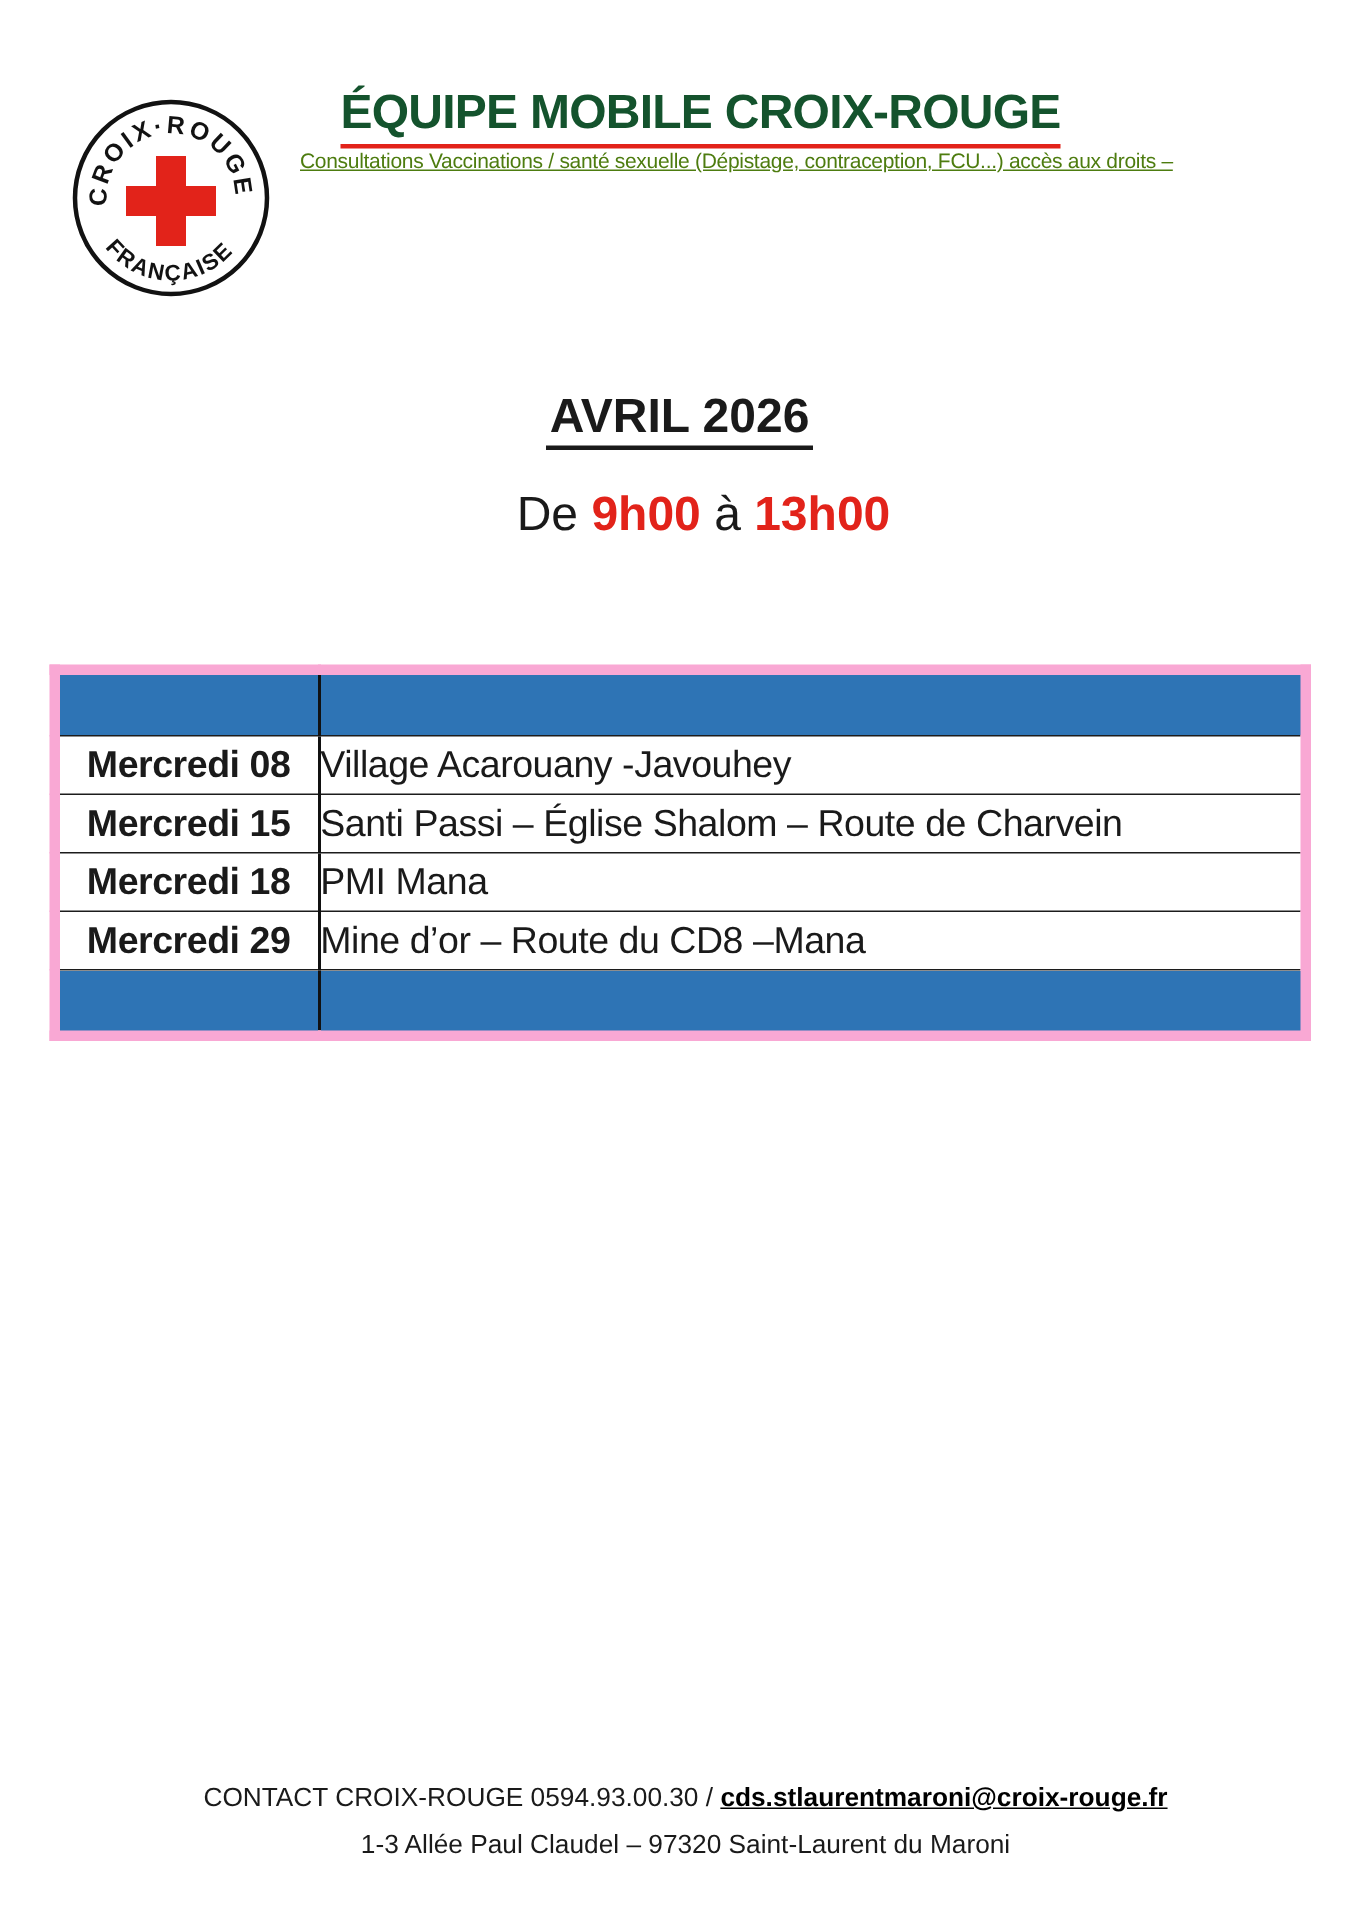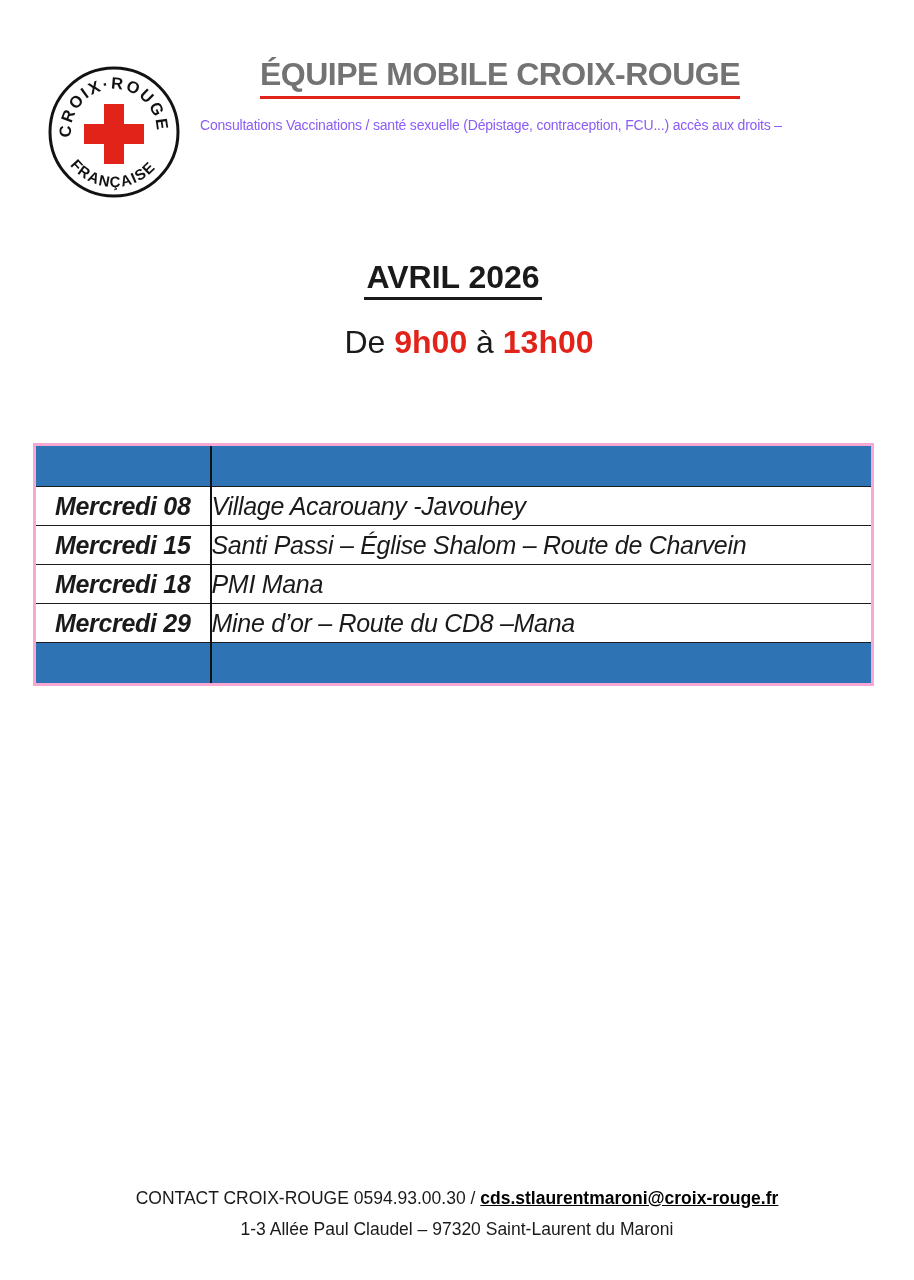--- a/index.html
+++ b/index.html
@@ -18,34 +18,34 @@
     position: absolute;
     left: 47px; top: 65px;
     width: 134px; height: 134px;
   }
   .title {
     position: absolute;
     left: 227px; top: 56px;
     font-size: 32px;
     font-weight: bold;
     letter-spacing: -0.5px;
-    color: #737373;
+    color: #14532d;
     border-bottom: 3px solid #e2231a;
     padding-bottom: 4px;
     line-height: 36px;
     white-space: nowrap;
-    margin-left: 33px;
   }
   .subtitle {
     position: absolute;
-    left: 200px; top: 114px;
+    left: 200px; top: 96px;
     font-size: 14px;
     letter-spacing: -0.2px;
     line-height: 22px;
-    color: #8b5cf6;
+    color: #4d7c0f;
+    text-decoration: underline;
   }
 
   
   .month-wrap {
     position: absolute;
     left: 0; right: 8px; top: 260px;
     text-align: center;
   }
   .month-title {
     display: inline-block;
@@ -80,21 +80,21 @@
     color: #1a1a1a;
   }
   table.schedule col.day-col { width: 176px; }
   table.schedule td, table.schedule th {
     border: 1px solid #1c1c1c;
     padding: 0;
     height: 38px;
     overflow: hidden;
     white-space: nowrap;
   }
-  table.schedule { border: 3px solid #f9a8d4; font-style: italic; }
+  table.schedule { border: 7px solid #f9a8d4; }
   table.schedule td:first-child, table.schedule th:first-child { border-right: 2px solid #111; }
   tr.band td { background: #2e74b5; height: 40px; }
   td.day { font-weight: bold; text-align: center; }
   td.location { text-align: left; padding-left: 8px; }
 
   
   .footer {
     position: absolute;
     left: 0; right: 0; top: 1183px;
     text-align: center;

